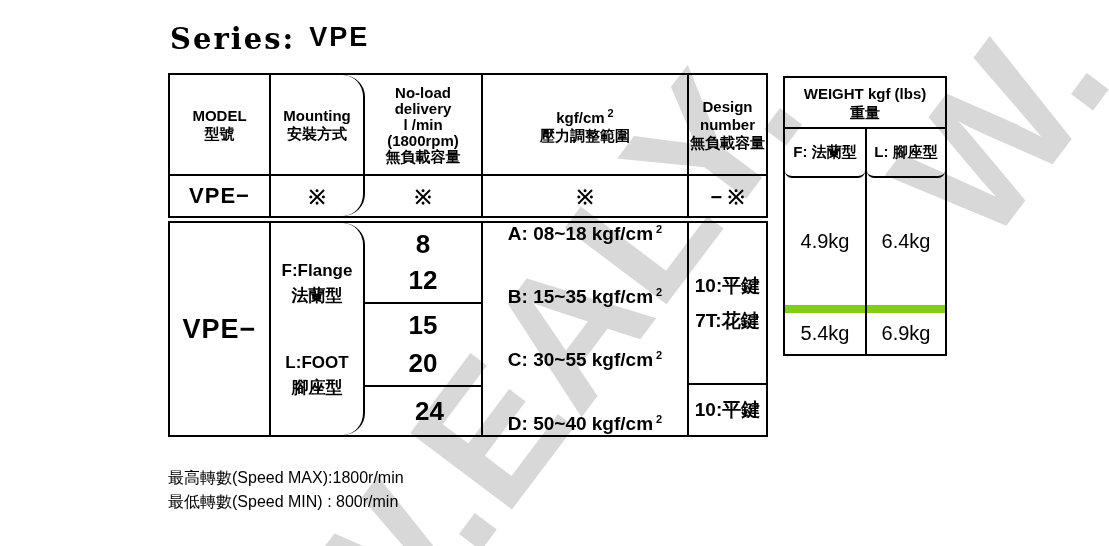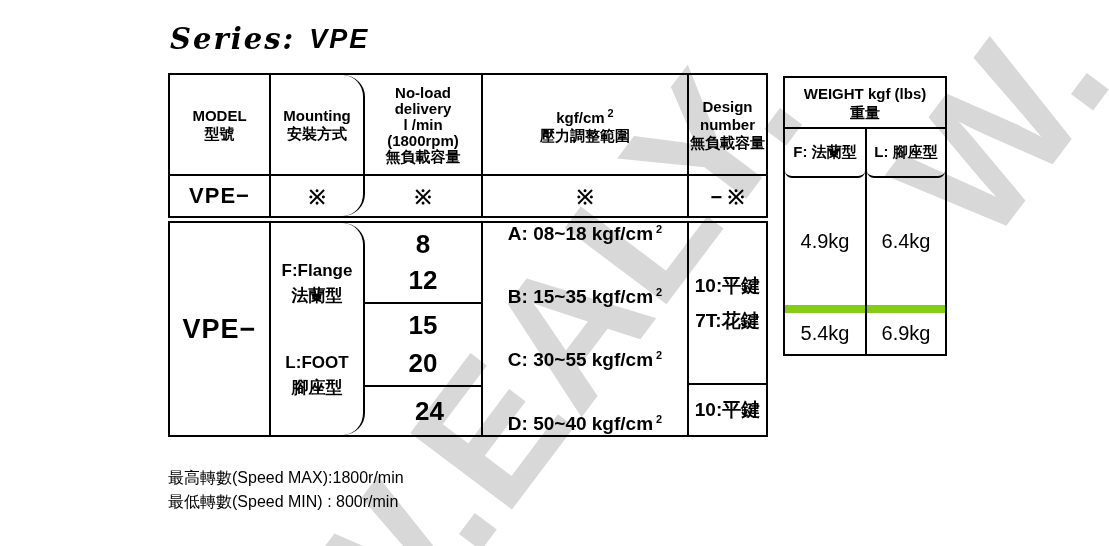--- a/index.html
+++ b/index.html
@@ -9,21 +9,21 @@
 
   
   .wm{position:absolute;z-index:0;font-weight:bold;font-size:185px;
       color:#d8d8d8;white-space:nowrap;transform:rotate(-53deg);
       transform-origin:0 0;pointer-events:none;line-height:1;
       font-family:"Liberation Sans",sans-serif;}
   .wm1{left:250px;top:598px;}
   .wm2{left:862px;top:158px;}
 
   
-  .title{position:absolute;left:170px;top:22px;z-index:2;display:flex;align-items:center;font-style:italic;}
+  .title{position:absolute;left:170px;top:22px;z-index:2;display:flex;align-items:flex-start;}
   .title .serif{font-family:"DejaVu Serif",serif;font-weight:700;font-size:29px;letter-spacing:2px;}
   .title .brand{font-family:"Liberation Sans",sans-serif;font-weight:800;font-size:27px;
                 letter-spacing:2px;margin-left:14px;}
 
   
   .sect{position:absolute;z-index:1;box-sizing:border-box;border:2px solid #000;
         display:flex;background:transparent;}
   .col{box-sizing:border-box;display:flex;flex-direction:column;}
   .bR{border-right:2px solid #000;}
   .bB{border-bottom:2px solid #000;}

